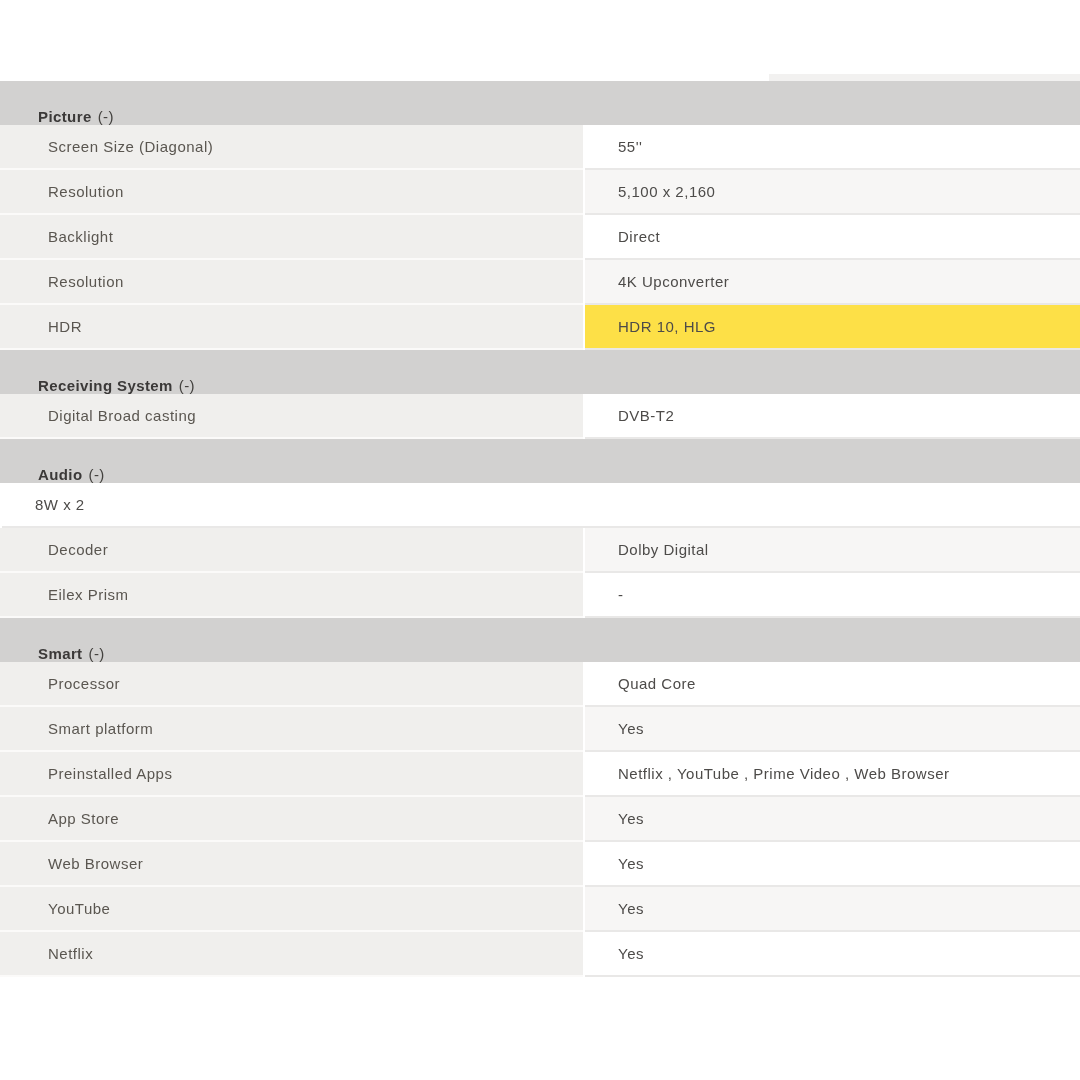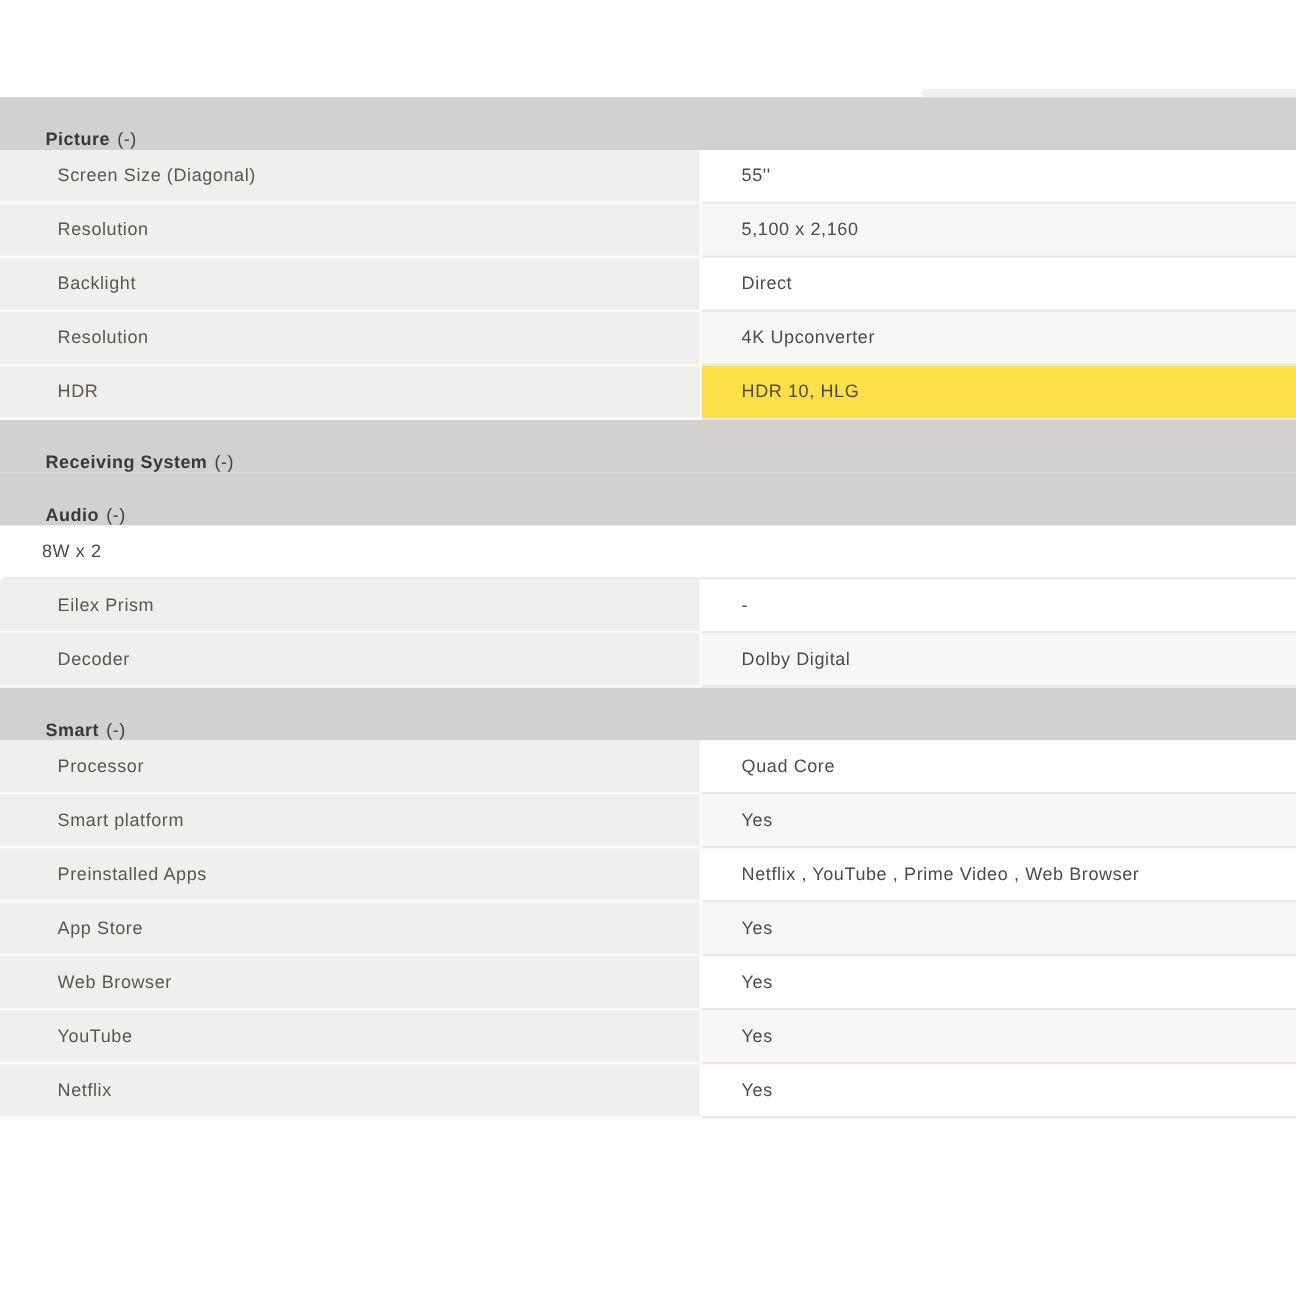--- a/index.html
+++ b/index.html
@@ -118,46 +118,54 @@
       </div>
     <div class="cell-value shade-mid">
         <span>HDR 10, HLG</span>
       </div>
   </div>
 
   <div class="section-header">
     <span class="sec-title">Receiving System</span>
     <span class="sec-suffix">(-)</span>
   </div>
+  <div class="row">
+    <div class="cell-label">
+        <span>Digital Broad casting</span>
+      </div>
+    <div class="cell-value shade-white">
+        <span>DVB-T2</span>
+      </div>
+  </div>
 
   <div class="section-header">
     <span class="sec-title">Audio</span>
     <span class="sec-suffix">(-)</span>
   </div>
   <div class="row">
     <div class="cell-value shade-white">
         <span>8W x 2</span>
       </div>
   </div>
   <div class="row">
     <div class="cell-label">
+        <span>Decoder</span>
+      </div>
+    <div class="cell-value shade-light">
+        <span>Dolby Digital</span>
+      </div>
+  </div>
+  <div class="row">
+    <div class="cell-label">
         <span>Eilex Prism</span>
       </div>
     <div class="cell-value shade-white">
         <span>-</span>
       </div>
   </div>
-  <div class="row">
-    <div class="cell-label">
-        <span>Decoder</span>
-      </div>
-    <div class="cell-value shade-light">
-        <span>Dolby Digital</span>
-      </div>
-  </div>
 
   <div class="section-header">
     <span class="sec-title">Smart</span>
     <span class="sec-suffix">(-)</span>
   </div>
   <div class="row">
     <div class="cell-label">
         <span>Processor</span>
       </div>
     <div class="cell-value shade-white">

